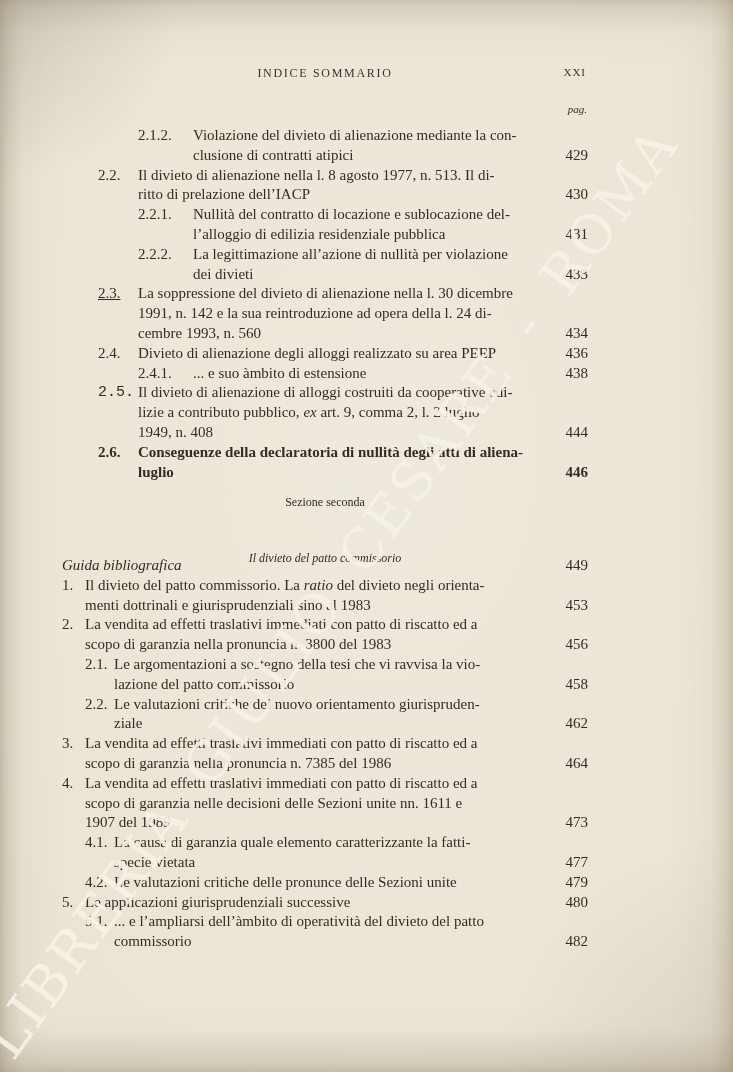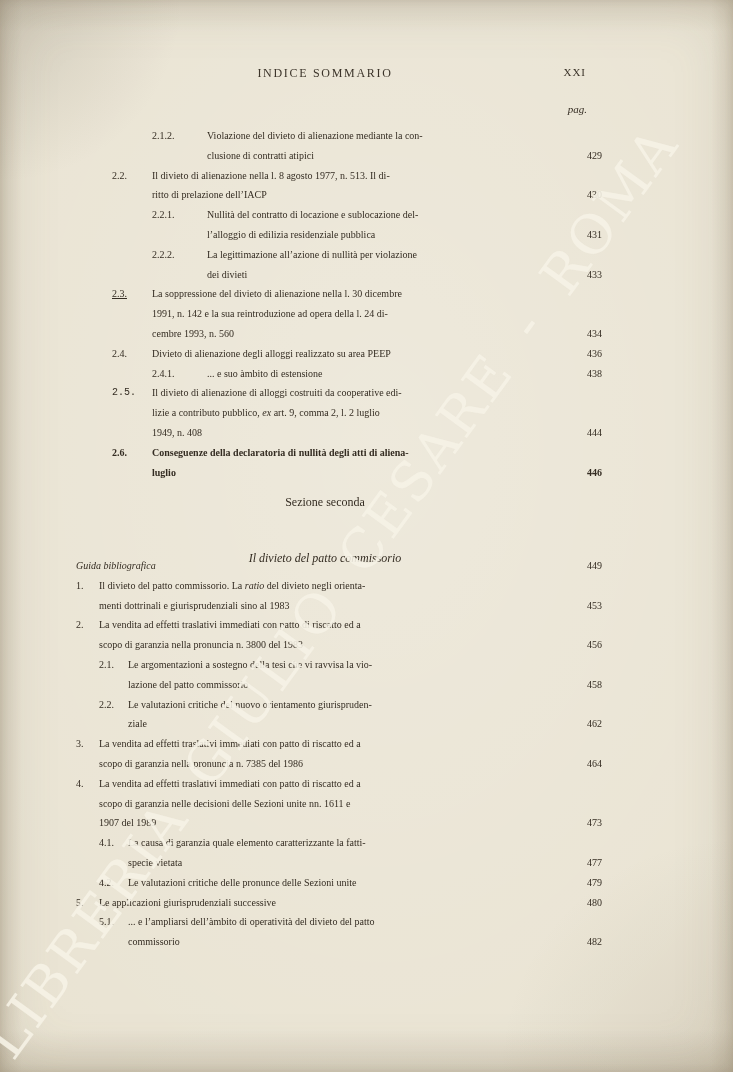--- a/index.html
+++ b/index.html
@@ -13,21 +13,21 @@
       linear-gradient(to right, rgba(130,115,88,.20), rgba(0,0,0,0) 3%, rgba(0,0,0,0) 97%, rgba(130,115,88,.16)),
       linear-gradient(to bottom, rgba(130,115,88,.14), rgba(0,0,0,0) 3%, rgba(0,0,0,0) 96%, rgba(130,115,88,.18)),
       #e9e3d2;
     box-shadow: inset 0 0 60px rgba(110,95,70,.20), inset 0 0 9px rgba(110,95,70,.16);
   }
   .content{position:absolute;left:62px;top:0;width:526px;height:100%;}
   .htitle{position:absolute;left:50%;top:66px;transform:translateX(-50%);
     font-size:12px;letter-spacing:1.7px;color:#3c342a;white-space:nowrap;}
   .folio{position:absolute;right:2px;top:66px;font-size:11px;letter-spacing:1px;color:#3c342a;}
   .paglabel{position:absolute;right:1px;top:103px;font-style:italic;font-size:11px;}
-  .toc{position:absolute;left:14px;width:526px;font-size:10px;}
+  .toc{position:absolute;left:0;width:526px;font-size:15px;}
   .toc1{top:126px;}
   .toc2{top:556px;}
   .entry{position:relative;}
   .line{display:flex;white-space:pre;line-height:19.8px;height:19.8px;align-items:flex-end;}
   .txt{flex:0 0 auto;}
   .num{position:absolute;top:0;line-height:19.8px;}
   .it{font-style:italic;}
   .dots{flex:1 1 auto;margin:0 5px 0 7px;
     background:radial-gradient(circle, #4a4136 1.15px, rgba(0,0,0,0) 1.7px);
     background-size:7.4px 3px;background-repeat:repeat-x;background-position:left 2px bottom 4.5px;}

